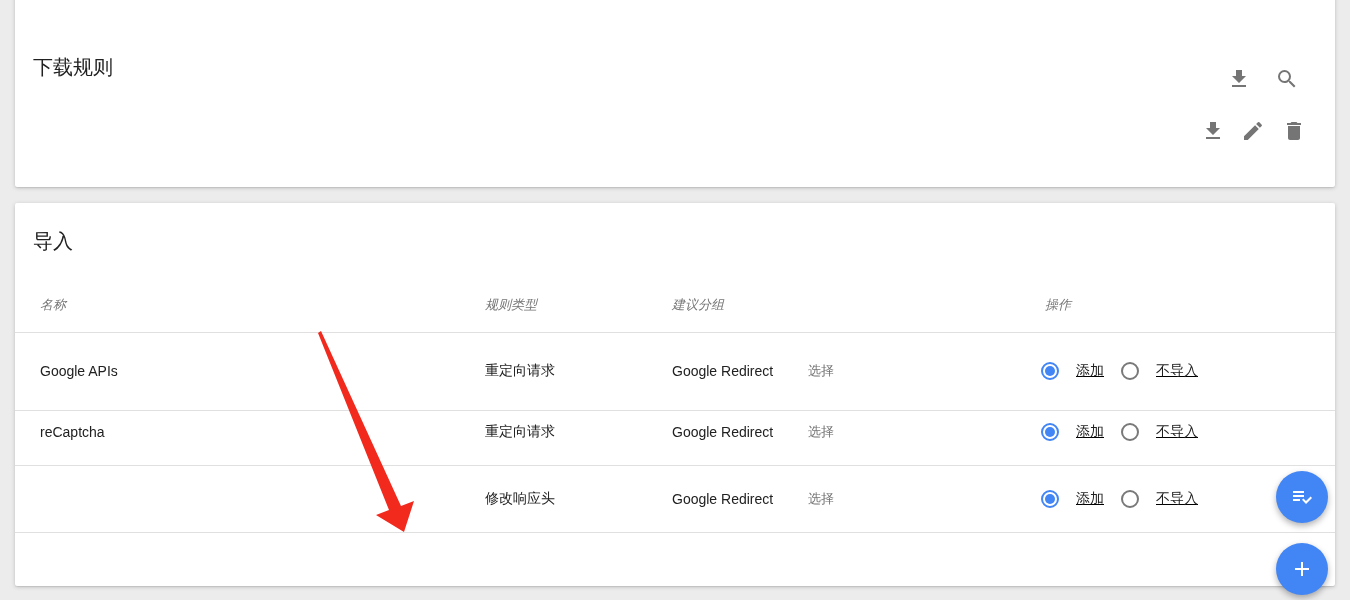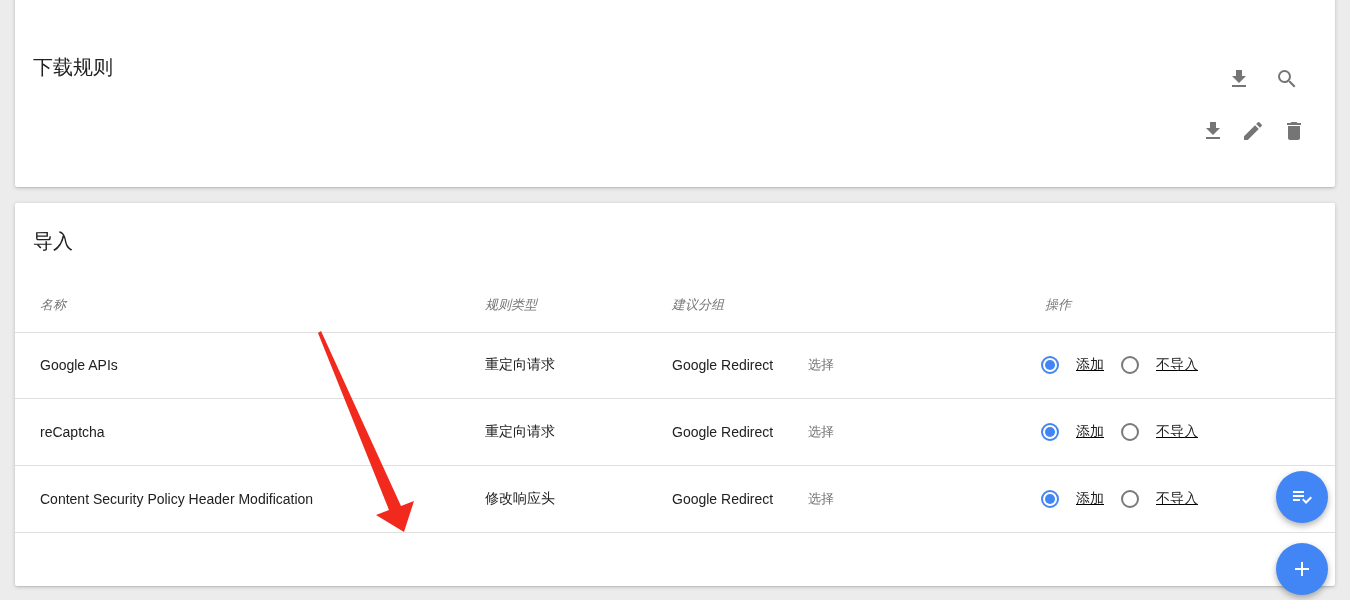--- a/index.html
+++ b/index.html
@@ -93,21 +93,21 @@
 
   <div class="card" id="import-card">
     <div class="card-title" style="top:24px;">导入</div>
 
     <span class="thead-cell" style="left:25px;">名称</span>
     <span class="thead-cell" style="left:470px;">规则类型</span>
     <span class="thead-cell" style="left:657px;">建议分组</span>
     <span class="thead-cell" style="left:1030px;">操作</span>
     <div class="divider-top"></div>
 
-    <div class="trow" style="top:129px; height:67px;">
+    <div class="trow" style="top:129px; height:79px;">
       <span class="cell" style="left:25px;">Google APIs</span>
       <span class="cell" style="left:470px;">重定向请求</span>
       <span class="cell" style="left:657px;">Google Redirect</span>
       <a class="cell link" style="left:793px;">选择</a>
       <div class="radio-option" style="left:1026px;">
         <span class="radio checked"></span>
         <span class="radio-label">添加</span>
       </div>
       <div class="radio-option" style="left:1106px;">
         <span class="radio"></span>
@@ -124,21 +124,20 @@
         <span class="radio checked"></span>
         <span class="radio-label">添加</span>
       </div>
       <div class="radio-option" style="left:1106px;">
         <span class="radio"></span>
         <span class="radio-label">不导入</span>
       </div>
     </div>
 
     <div class="trow" style="top:263px; height:66px; border-bottom:none;">
-      <span class="cell" style="left:25px;">Content Security Policy Header Modification</span>
       <span class="cell" style="left:470px;">修改响应头</span>
       <span class="cell" style="left:657px;">Google Redirect</span>
       <a class="cell link" style="left:793px;">选择</a>
       <div class="radio-option" style="left:1026px;">
         <span class="radio checked"></span>
         <span class="radio-label">添加</span>
       </div>
       <div class="radio-option" style="left:1106px;">
         <span class="radio"></span>
         <span class="radio-label">不导入</span>

